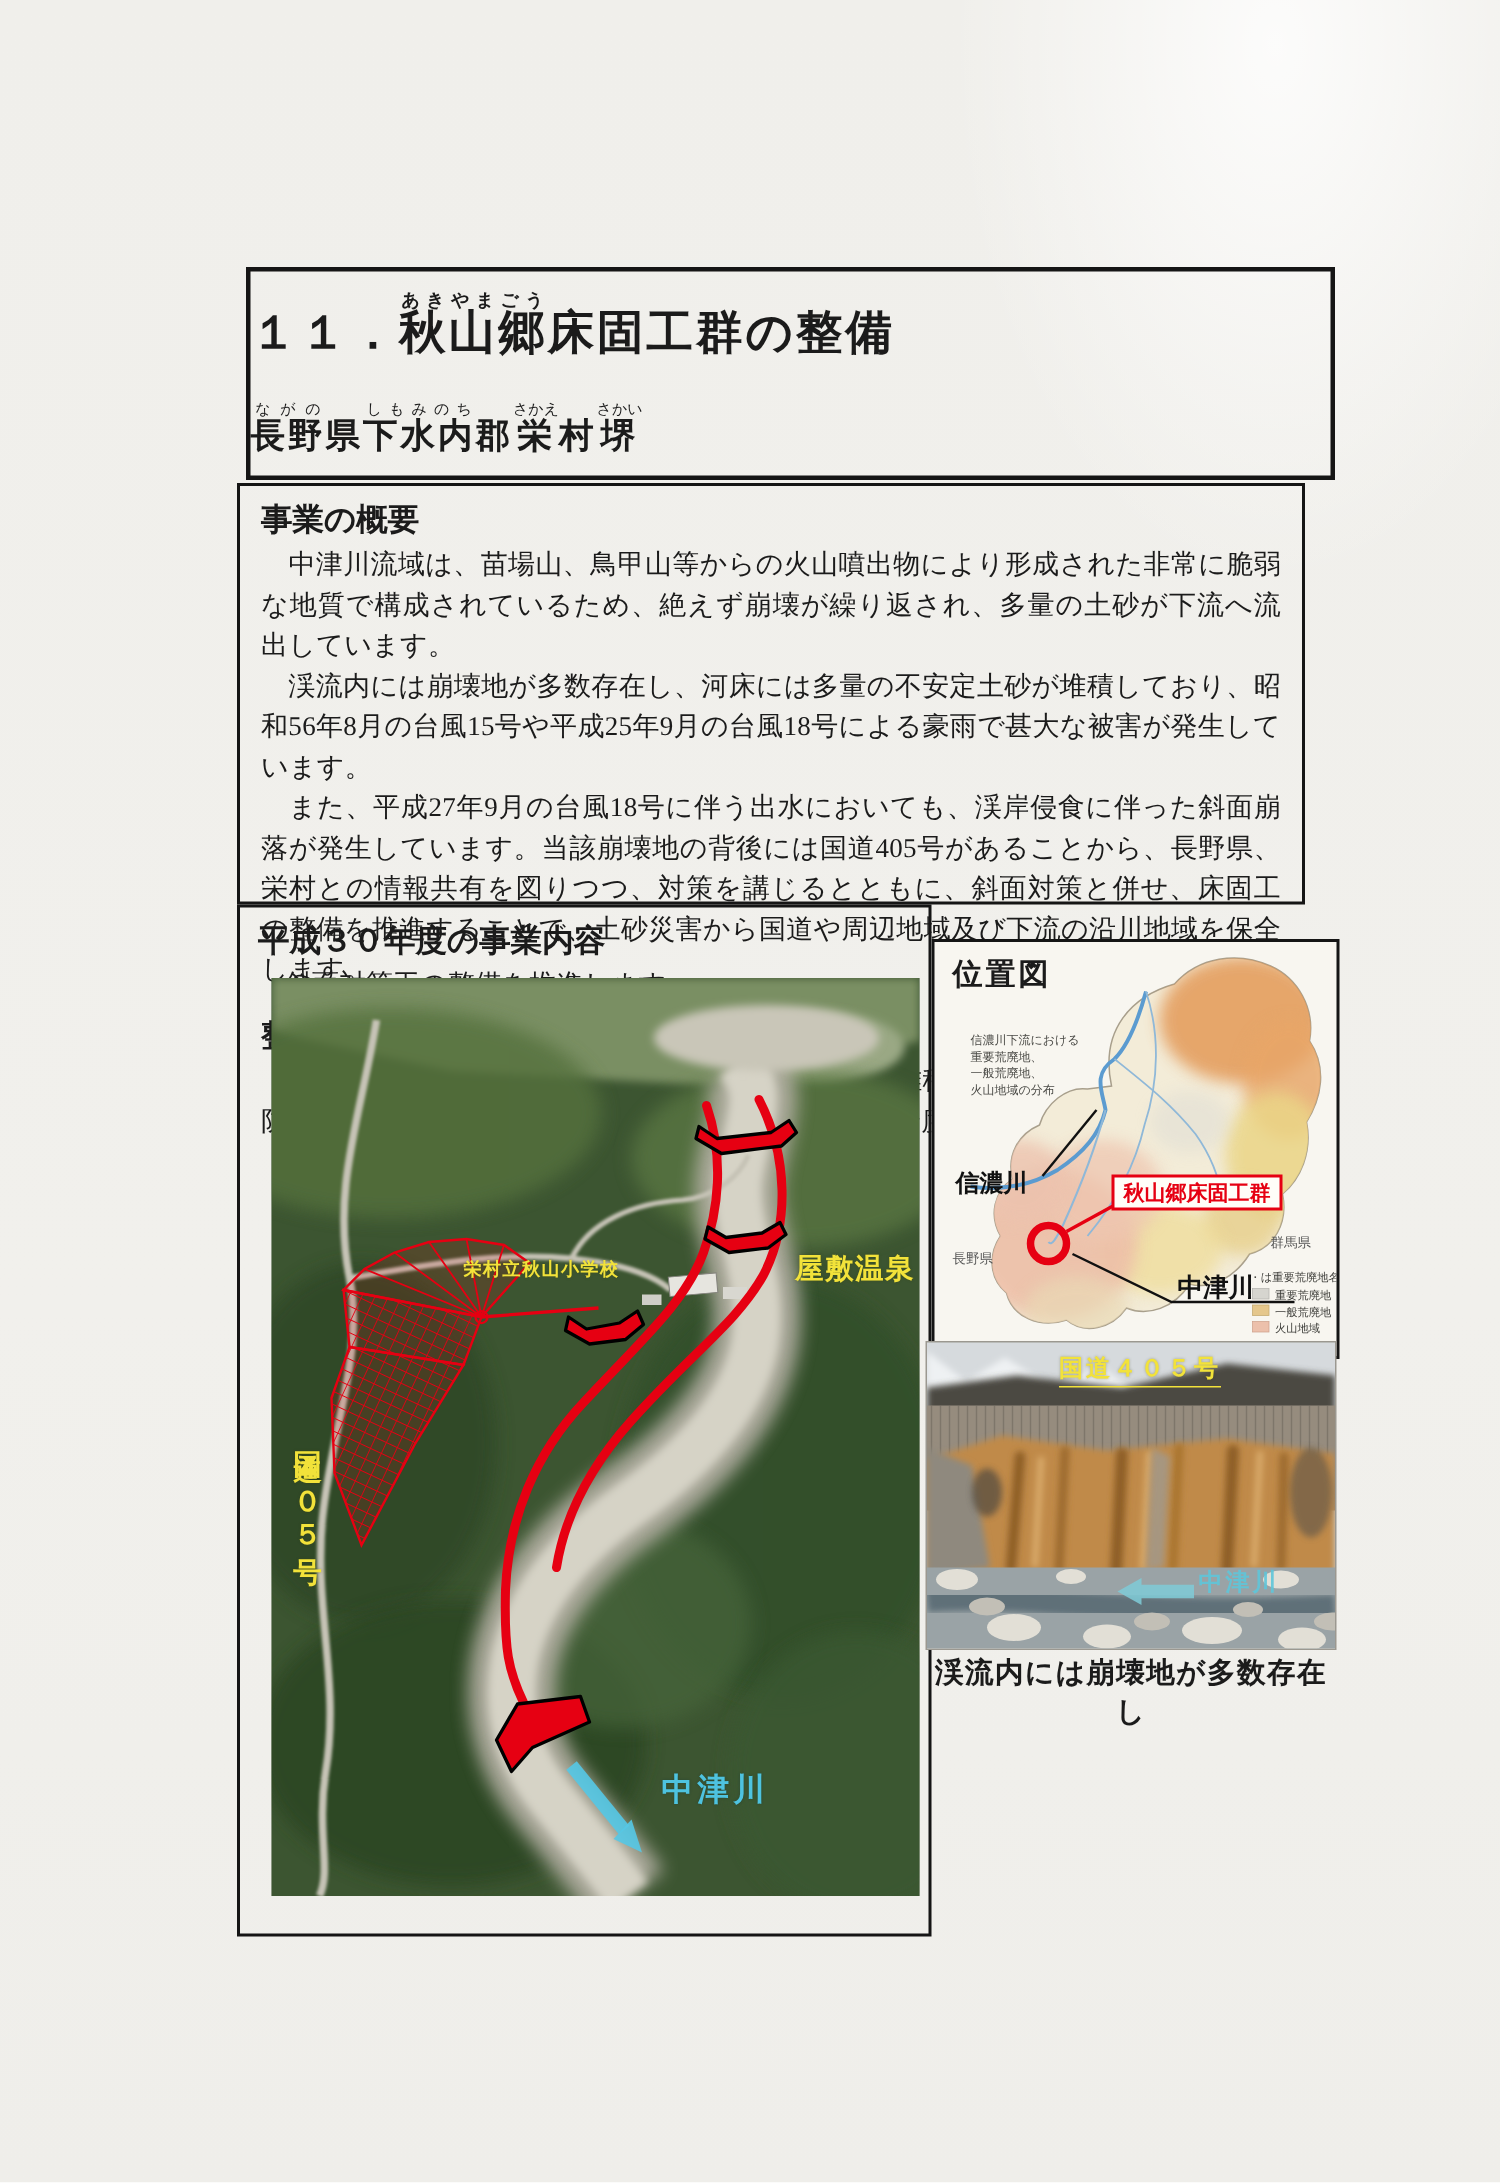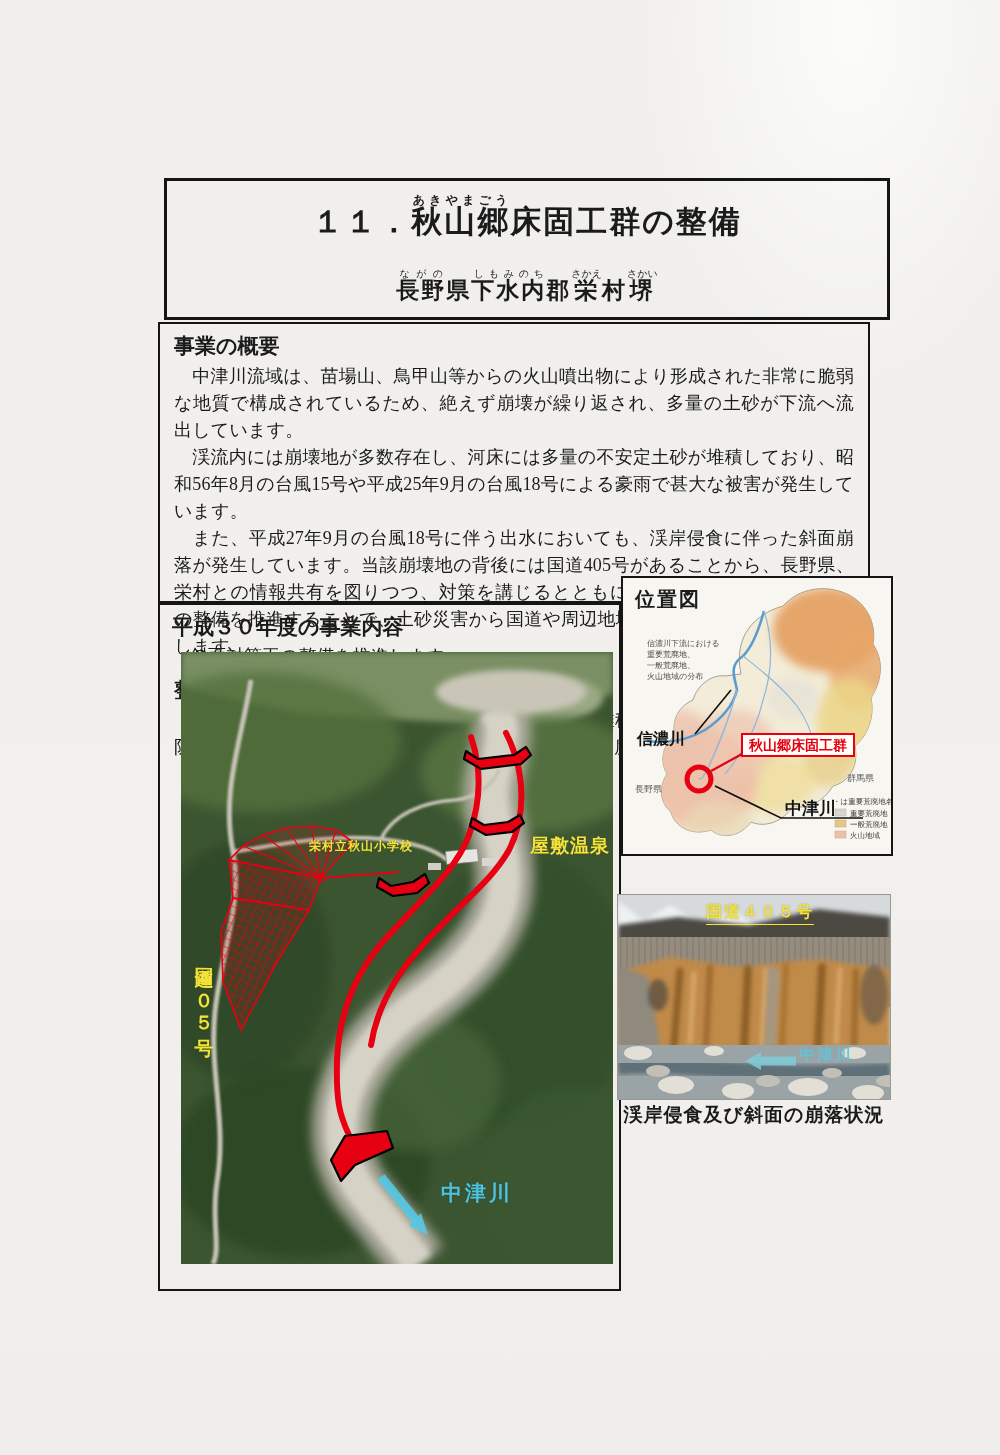--- a/index.html
+++ b/index.html
@@ -8,21 +8,21 @@
     position:relative;width:1000px;height:1455px;
     background:
       radial-gradient(ellipse at 85% 2%, rgba(255,255,255,.8), rgba(255,255,255,0) 18%),
       linear-gradient(180deg,#f0efeb 0%,#f1f0ec 60%,#efeeea 100%);
     font-family:"Liberation Sans",sans-serif;color:#1b1b1b;overflow:hidden;
   }
   .serif{font-family:"Liberation Serif","DejaVu Serif",serif;}
   .box{position:absolute;border:2px solid #151515;box-sizing:border-box;}
   
   .title-box{left:164px;top:178px;width:726px;height:142px;border-width:3px;
-    display:flex;flex-direction:column;align-items:center;justify-content:center;gap:6px;}
+    display:flex;flex-direction:column;justify-content:center;gap:6px;}
   .main-title{font-size:31px;font-weight:bold;letter-spacing:2px;line-height:1.1;}
   .main-title ruby rt{font-size:12px;font-weight:bold;letter-spacing:1px;}
   .sub-title{font-size:23px;font-weight:bold;letter-spacing:2px;line-height:1.1;}
   .sub-title ruby rt{font-size:10px;font-weight:normal;letter-spacing:0;margin-top:23px;}
   
   .overview-box{left:158px;top:322px;width:712px;height:281px;padding:8px 14px 6px 14px;}
   .sec-head{font-size:21px;font-weight:bold;margin:0 0 3px 0;}
   .para{font-size:18px;line-height:27px;margin:0;text-align:justify;letter-spacing:.2px;}
   .effect-head{margin-top:16px;}
   
@@ -30,21 +30,21 @@
   .plan-note{font-size:18px;line-height:24px;margin:2px 0 0 0;}
   .aerial{position:absolute;left:21px;top:47px;width:432px;height:612px;background:#3c5531;overflow:hidden;}
   .ph-label{position:absolute;font-weight:bold;white-space:nowrap;}
   .yellow{color:#f2e23a;text-shadow:0 0 2px rgba(60,60,0,.35);}
   .cyan{color:#4ec3e0;text-shadow:0 0 2px rgba(0,40,60,.3);}
   .lbl-school{left:128px;top:186px;font-size:12px;letter-spacing:1px;}
   .lbl-onsen{left:349px;top:181px;font-size:19px;letter-spacing:1px;}
   .lbl-route{left:10px;top:300px;font-size:19px;writing-mode:vertical-rl;text-orientation:upright;letter-spacing:3px;}
   .lbl-nakatsu1{left:260px;top:527px;font-size:21px;letter-spacing:3px;}
   
-  .map-box{left:621px;top:576px;width:272px;height:280px;background:#f8f6f0;text-align:center;}
+  .map-box{left:621px;top:626px;width:272px;height:280px;background:#f8f6f0;text-align:center;}
   .map-title{position:absolute;left:12px;top:8px;font-size:20px;font-weight:bold;letter-spacing:2px;z-index:3;}
   .map-box svg{position:absolute;left:0;top:0;}
   
   .photo2{position:absolute;left:618px;top:895px;width:272px;height:204px;background:#cfd3d6;overflow:hidden;box-shadow:0 0 0 1px #9b9890;}
   .lbl-route2{left:88px;top:7px;font-size:16px;letter-spacing:2px;border-bottom:1px solid #f2e23a;padding-bottom:1px;}
   .lbl-nakatsu2{left:181px;top:150px;font-size:16px;letter-spacing:2px;color:#5fc6da;opacity:.9;}
   .photo2-caption{position:absolute;left:618px;top:1102px;width:272px;text-align:center;
     font-size:19px;font-weight:bold;letter-spacing:1px;}
   
   .page-num{position:absolute;left:0;top:1303px;width:1000px;text-align:center;font-size:17px;letter-spacing:1px;}
@@ -277,16 +277,16 @@
 
       <g opacity=".85">
         <path d="M178,166 L140,166" stroke="#7fccd8" stroke-width="9"></path>
         <polygon points="127,166 143,157 143,175" fill="#7fccd8"></polygon>
       </g>
     </svg>
     <span class="ph-label yellow lbl-route2">国道４０５号</span>
     <span class="ph-label lbl-nakatsu2">中津川</span>
   </div>
 
-  <div class="photo2-caption">渓岸侵食及び斜面の崩落状況</div>
+  <div class="photo2-caption">渓流内には崩壊地が多数存在し</div>
 
 
 </div>
 
 </body></html>

